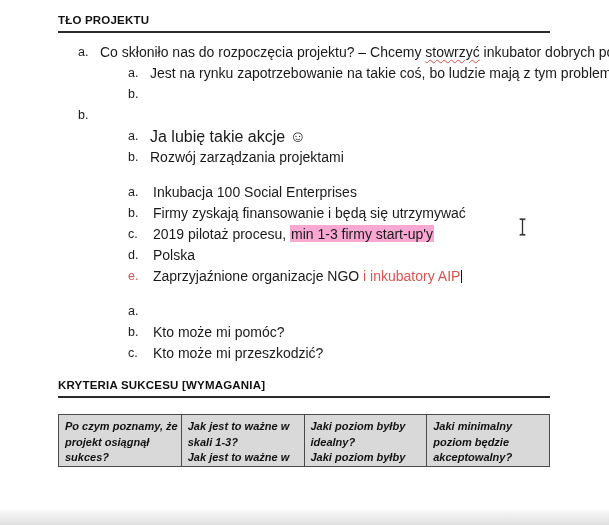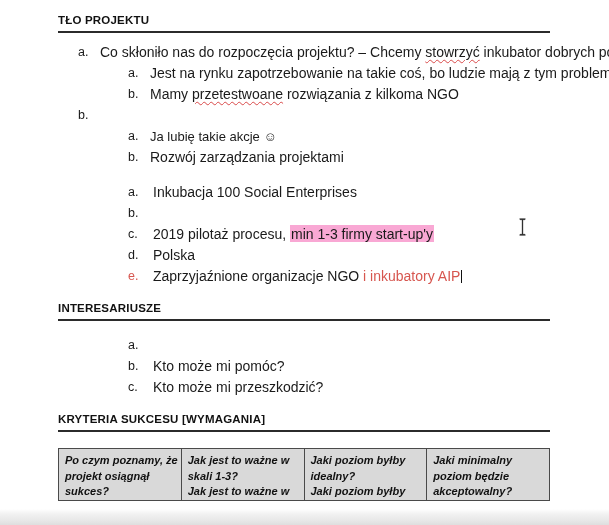--- a/index.html
+++ b/index.html
@@ -80,21 +80,21 @@
     color: #d7564f;
   }
   .caret {
     display: inline-block;
     width: 1px;
     height: 13px;
     background: #111;
     vertical-align: -2px;
     margin-left: 1px;
   }
-  .smiley { font-size: 13px; }
+  .smiley { font-size: 16px; }
 
   
   .table-wrap { margin-top: 16px; margin-left: 0px; }
   table.criteria {
     border-collapse: collapse;
     width: 492px;
     table-layout: fixed;
   }
   table.criteria th,
   table.criteria td {
@@ -150,21 +150,20 @@
         <span class="txt"><span>Co skłoniło nas do rozpoczęcia projektu? – Chcemy </span><span class="misspell">stowrzyć</span><span> inkubator dobrych pomysłów</span></span>
       </div>
 
       <div class="row" style="margin-left:70px">
         <span class="marker">a.</span>
         <span class="txt">Jest na rynku zapotrzebowanie na takie coś, bo ludzie mają z tym problem</span>
       </div>
 
       <div class="row" style="margin-left:70px">
         <span class="marker">b.</span>
-        <span class="txt"><span>Mamy </span><span class="misspell">przetestwoane</span><span> rozwiązania z kilkoma NGO</span></span>
       </div>
 
       <div class="row" style="margin-left:20px">
         <span class="marker">b.</span>
       </div>
 
       <div class="row" style="margin-left:70px">
         <span class="marker">a.</span>
         <span class="txt smiley">Ja lubię takie akcje ☺</span>
       </div>
@@ -178,39 +177,39 @@
 
     <div class="lvl2 block-gap-top-lg">
 
       <div class="row" style="margin-left:70px">
         <span class="marker">a.</span>
         <span class="txt">Inkubacja 100 Social Enterprises</span>
       </div>
 
       <div class="row" style="margin-left:70px">
         <span class="marker">b.</span>
+        <span class="txt">Firmy zyskają finansowanie i będą się utrzymywać</span>
       </div>
 
       <div class="row" style="margin-left:70px">
         <span class="marker">c.</span>
         <span class="txt"><span>2019 pilotaż procesu, </span><span class="highlight">min 1-3 firmy start-up'y</span></span>
       </div>
 
       <div class="row" style="margin-left:70px">
         <span class="marker">d.</span>
         <span class="txt">Polska</span>
       </div>
 
       <div class="row" style="margin-left:70px">
         <span class="marker red">e.</span>
         <span class="txt"><span>Zaprzyjaźnione organizacje NGO </span><span class="red">i inkubatory AIP</span><span class="caret"></span></span>
       </div>
     </div>
 
-    <div class="section-head">INTERESARIUSZE</div>
 
     <div class="lvl2 block-gap-top-lg">
 
       <div class="row" style="margin-left:70px">
         <span class="marker">a.</span>
       </div>
 
       <div class="row" style="margin-left:70px">
         <span class="marker">b.</span>
         <span class="txt">Kto może mi pomóc?</span>

